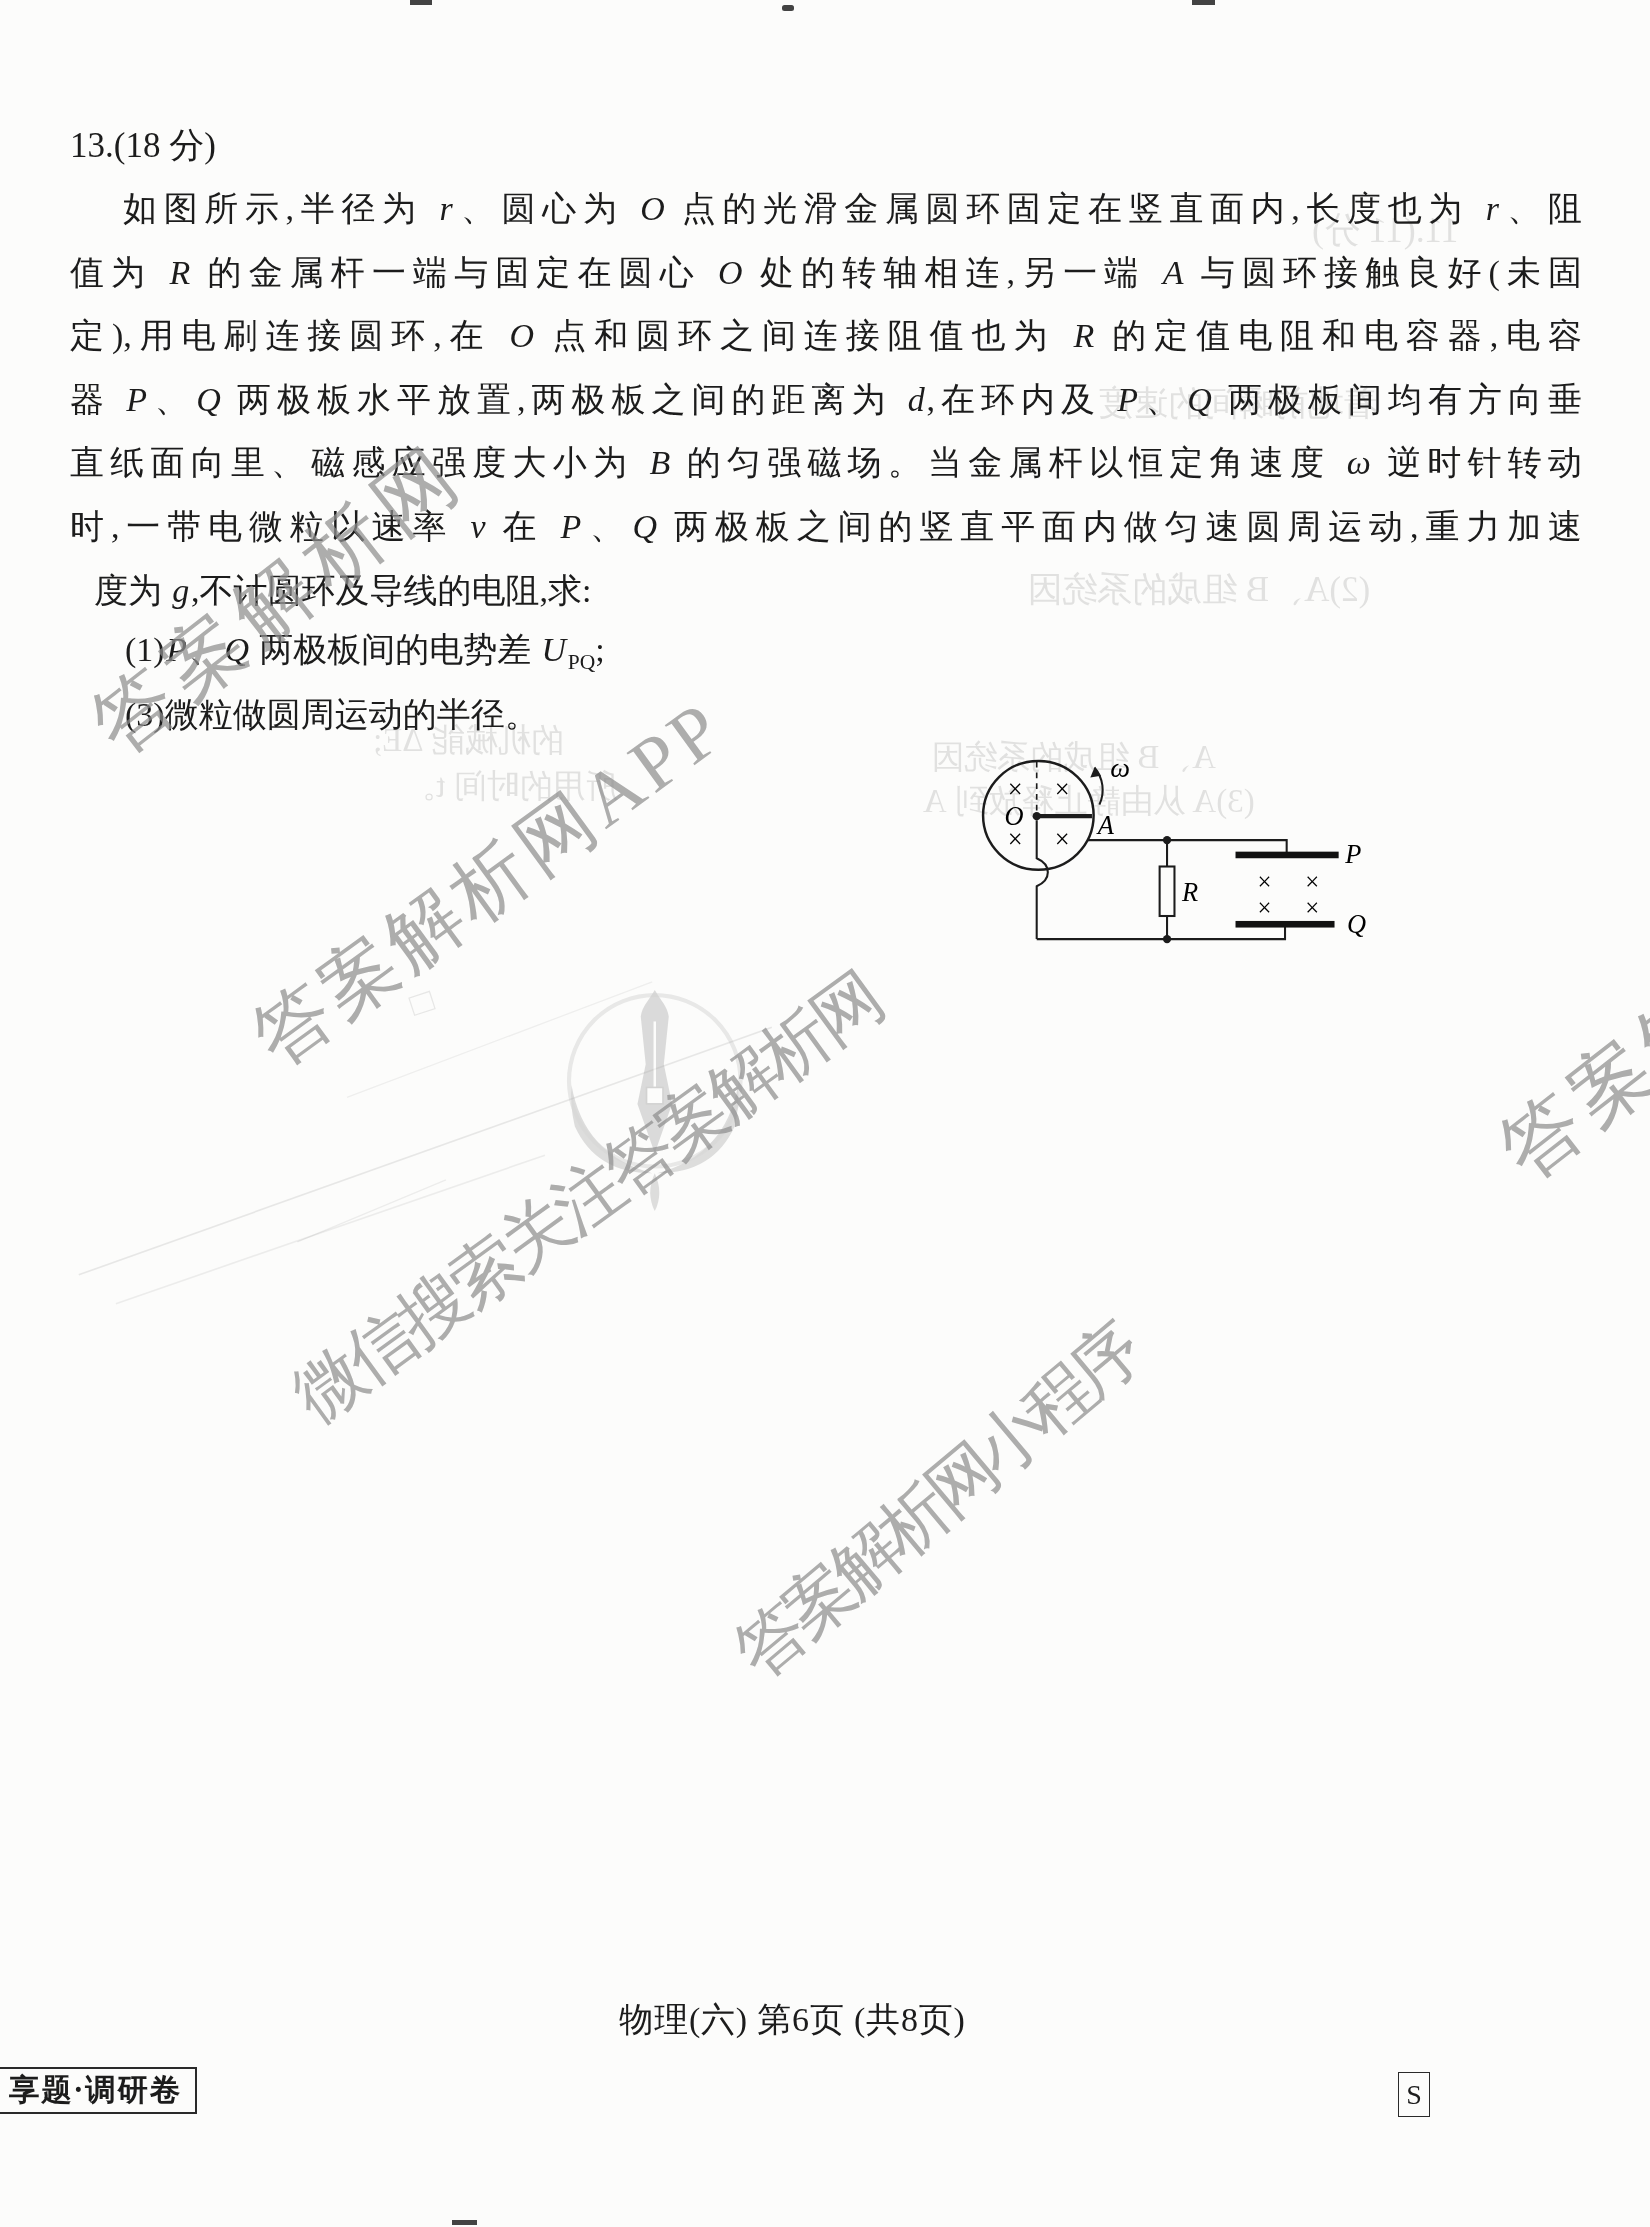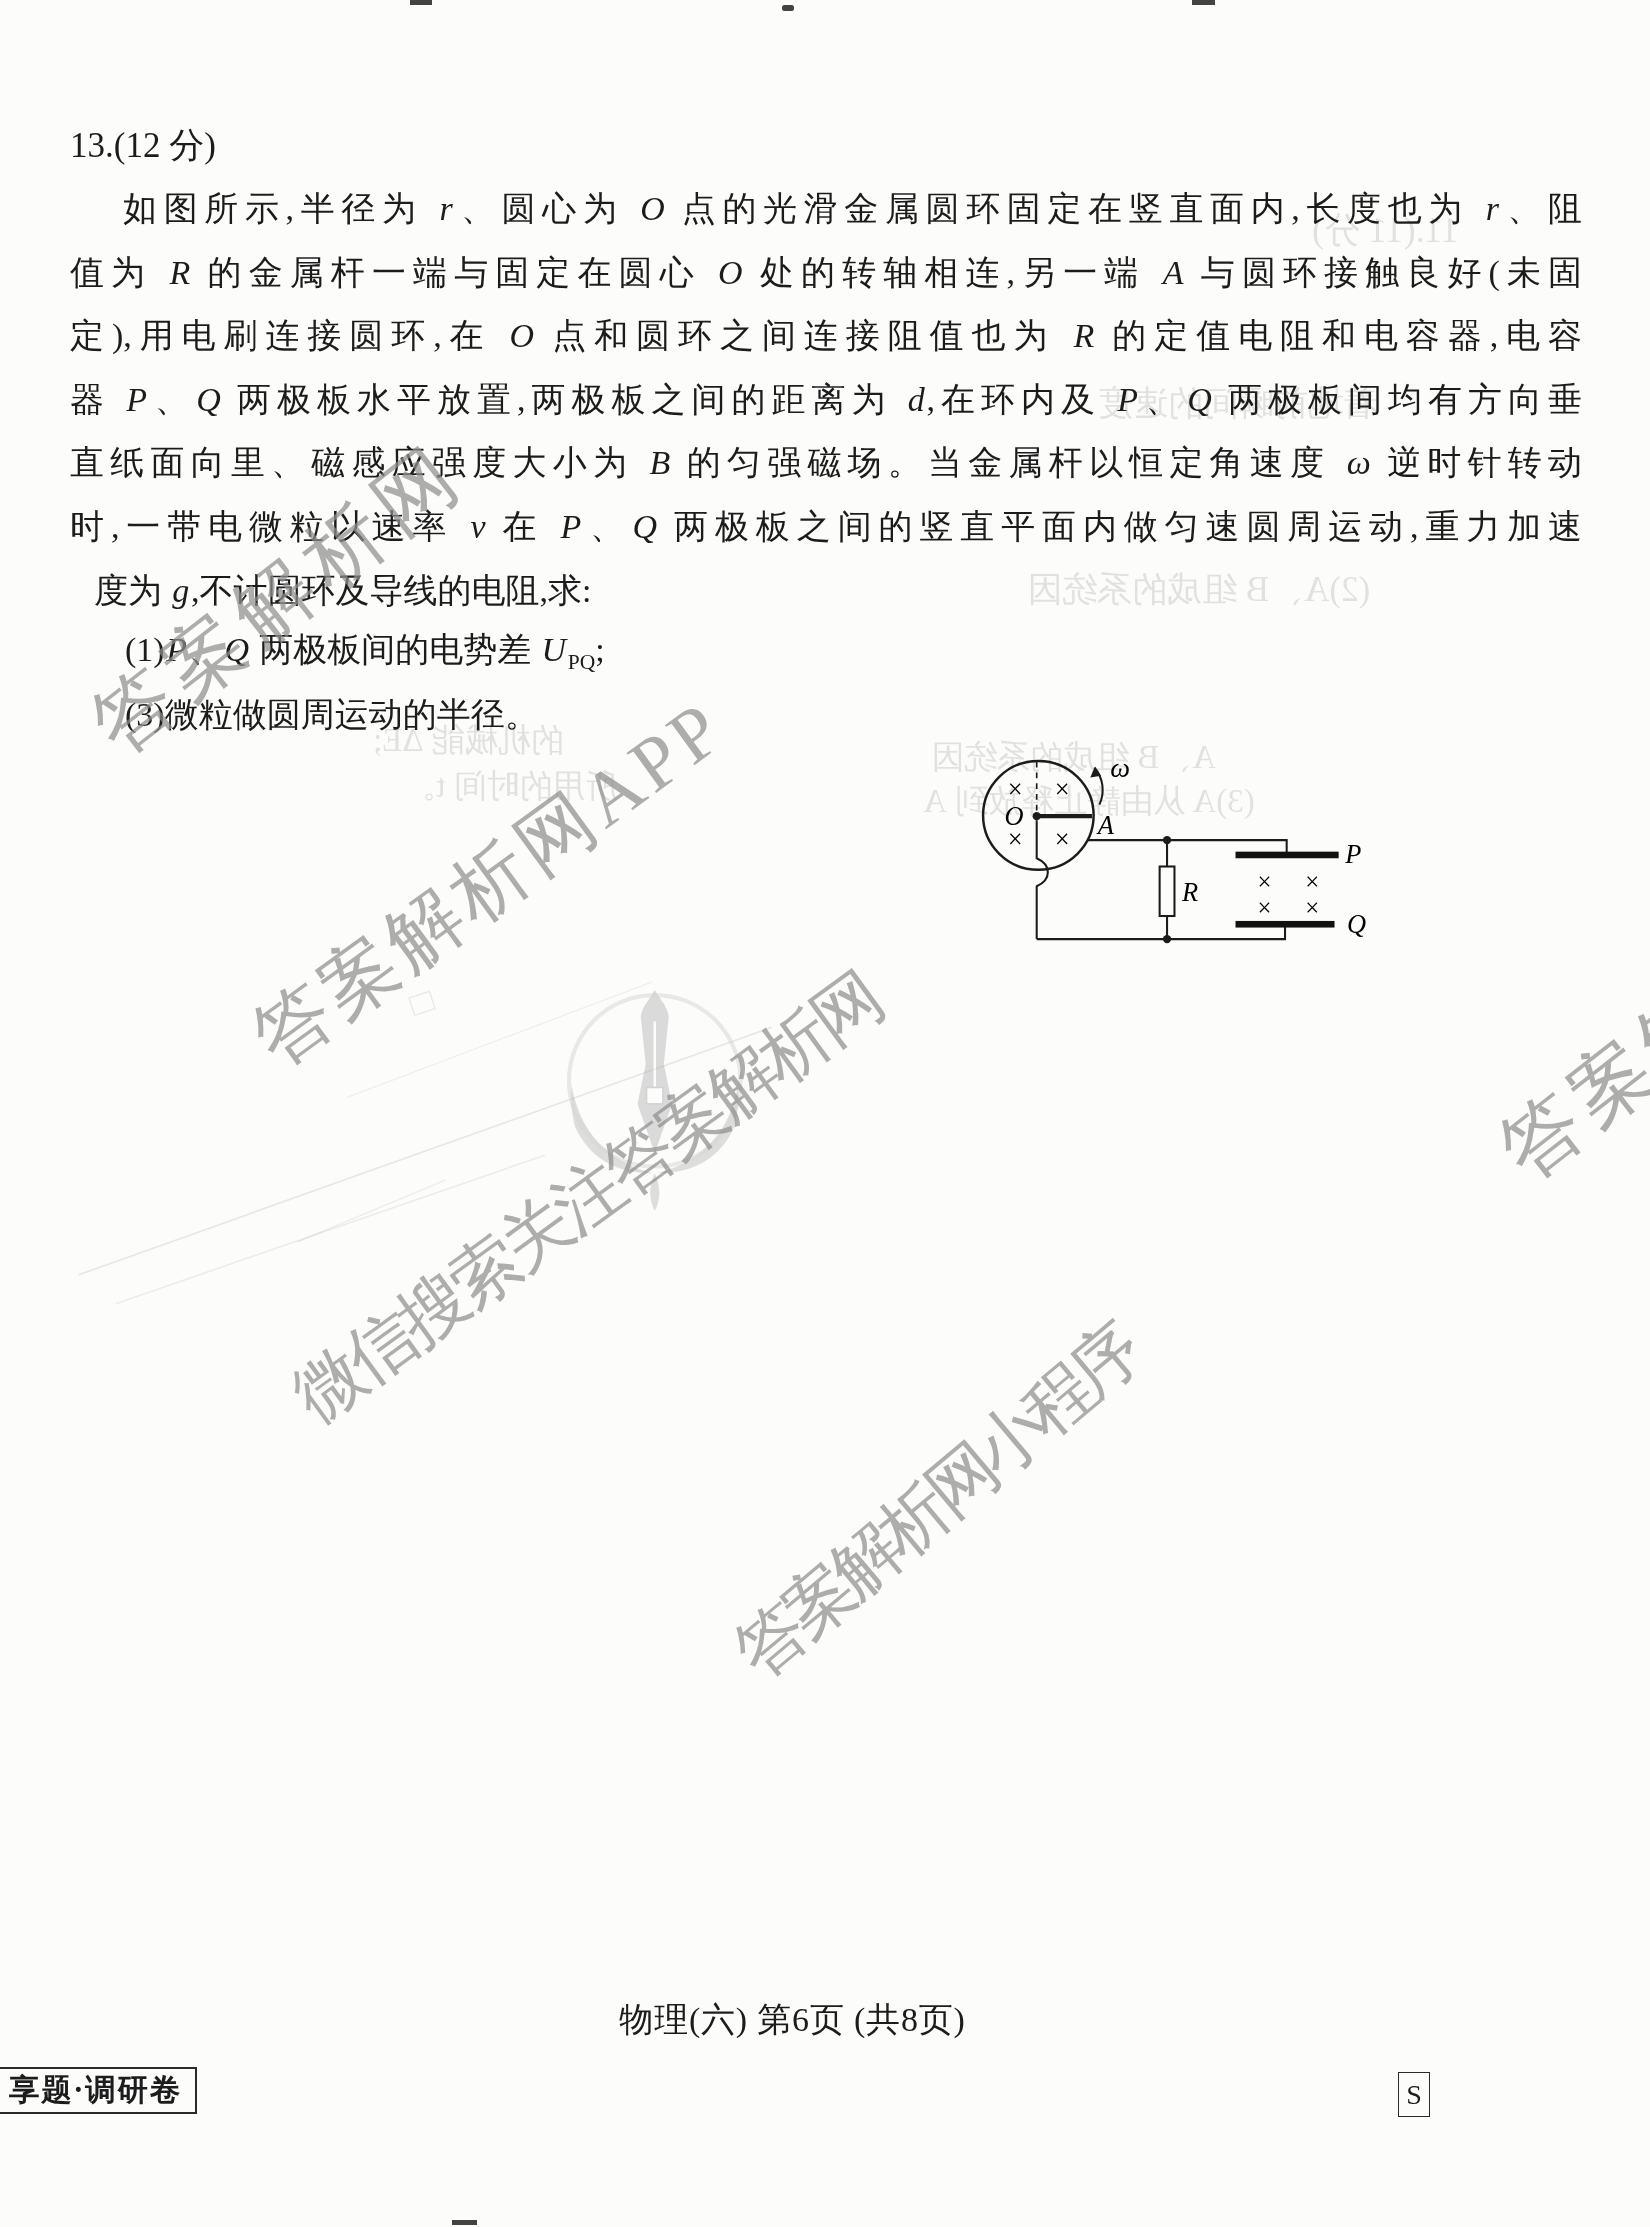--- a/index.html
+++ b/index.html
@@ -68,21 +68,21 @@
   <div class="bleed bf7">所用的时间 t。</div>
 
   <svg class="sketch" width="1651" height="2227" viewBox="0 0 2000 2699">
     <line x1="95" y1="1545" x2="935" y2="1245" stroke="#555" stroke-width="2" opacity="0.12"></line>
     <line x1="140" y1="1580" x2="660" y2="1400" stroke="#555" stroke-width="2" opacity="0.09"></line>
     <line x1="360" y1="1505" x2="540" y2="1430" stroke="#555" stroke-width="1.5" opacity="0.09"></line>
     <line x1="420" y1="1330" x2="790" y2="1190" stroke="#555" stroke-width="1.5" opacity="0.08"></line>
     <rect x="498" y="1205" width="26" height="22" fill="none" stroke="#555" stroke-width="1.5" opacity="0.12" transform="rotate(-18 511 1216)"></rect>
   </svg>
 
-  <div class="qhead">13.(12 分)</div>
+  <div class="qhead">13.(18 分)</div>
 
   <div class="pline first" style="top:183px">如图所示,半径为 <i>r</i>、圆心为 <i>O</i> 点的光滑金属圆环固定在竖直面内,长度也为 <i>r</i>、阻</div>
   <div class="pline" style="top:247px">值为 <i>R</i> 的金属杆一端与固定在圆心 <i>O</i> 处的转轴相连,另一端 <i>A</i> 与圆环接触良好(未固</div>
   <div class="pline" style="top:310px">定),用电刷连接圆环,在 <i>O</i> 点和圆环之间连接阻值也为 <i>R</i> 的定值电阻和电容器,电容</div>
   <div class="pline" style="top:374px">器 <i>P</i>、<i>Q</i> 两极板水平放置,两极板之间的距离为 <i>d</i>,在环内及 <i>P</i>、<i>Q</i> 两极板间均有方向垂</div>
   <div class="pline" style="top:437px">直纸面向里、磁感应强度大小为 <i>B</i> 的匀强磁场。当金属杆以恒定角速度 <i>ω</i> 逆时针转动</div>
   <div class="pline" style="top:501px">时,一带电微粒以速率 <i>v</i> 在 <i>P</i>、<i>Q</i> 两极板之间的竖直平面内做匀速圆周运动,重力加速</div>
   <div class="pline short" style="top:565px">度为 <i>g</i>,不计圆环及导线的电阻,求:</div>
 
   <div class="subq" style="top:627px">(1)<i>P</i>、<i>Q</i> 两极板间的电势差 <i>U</i><sub>PQ</sub>;</div>

